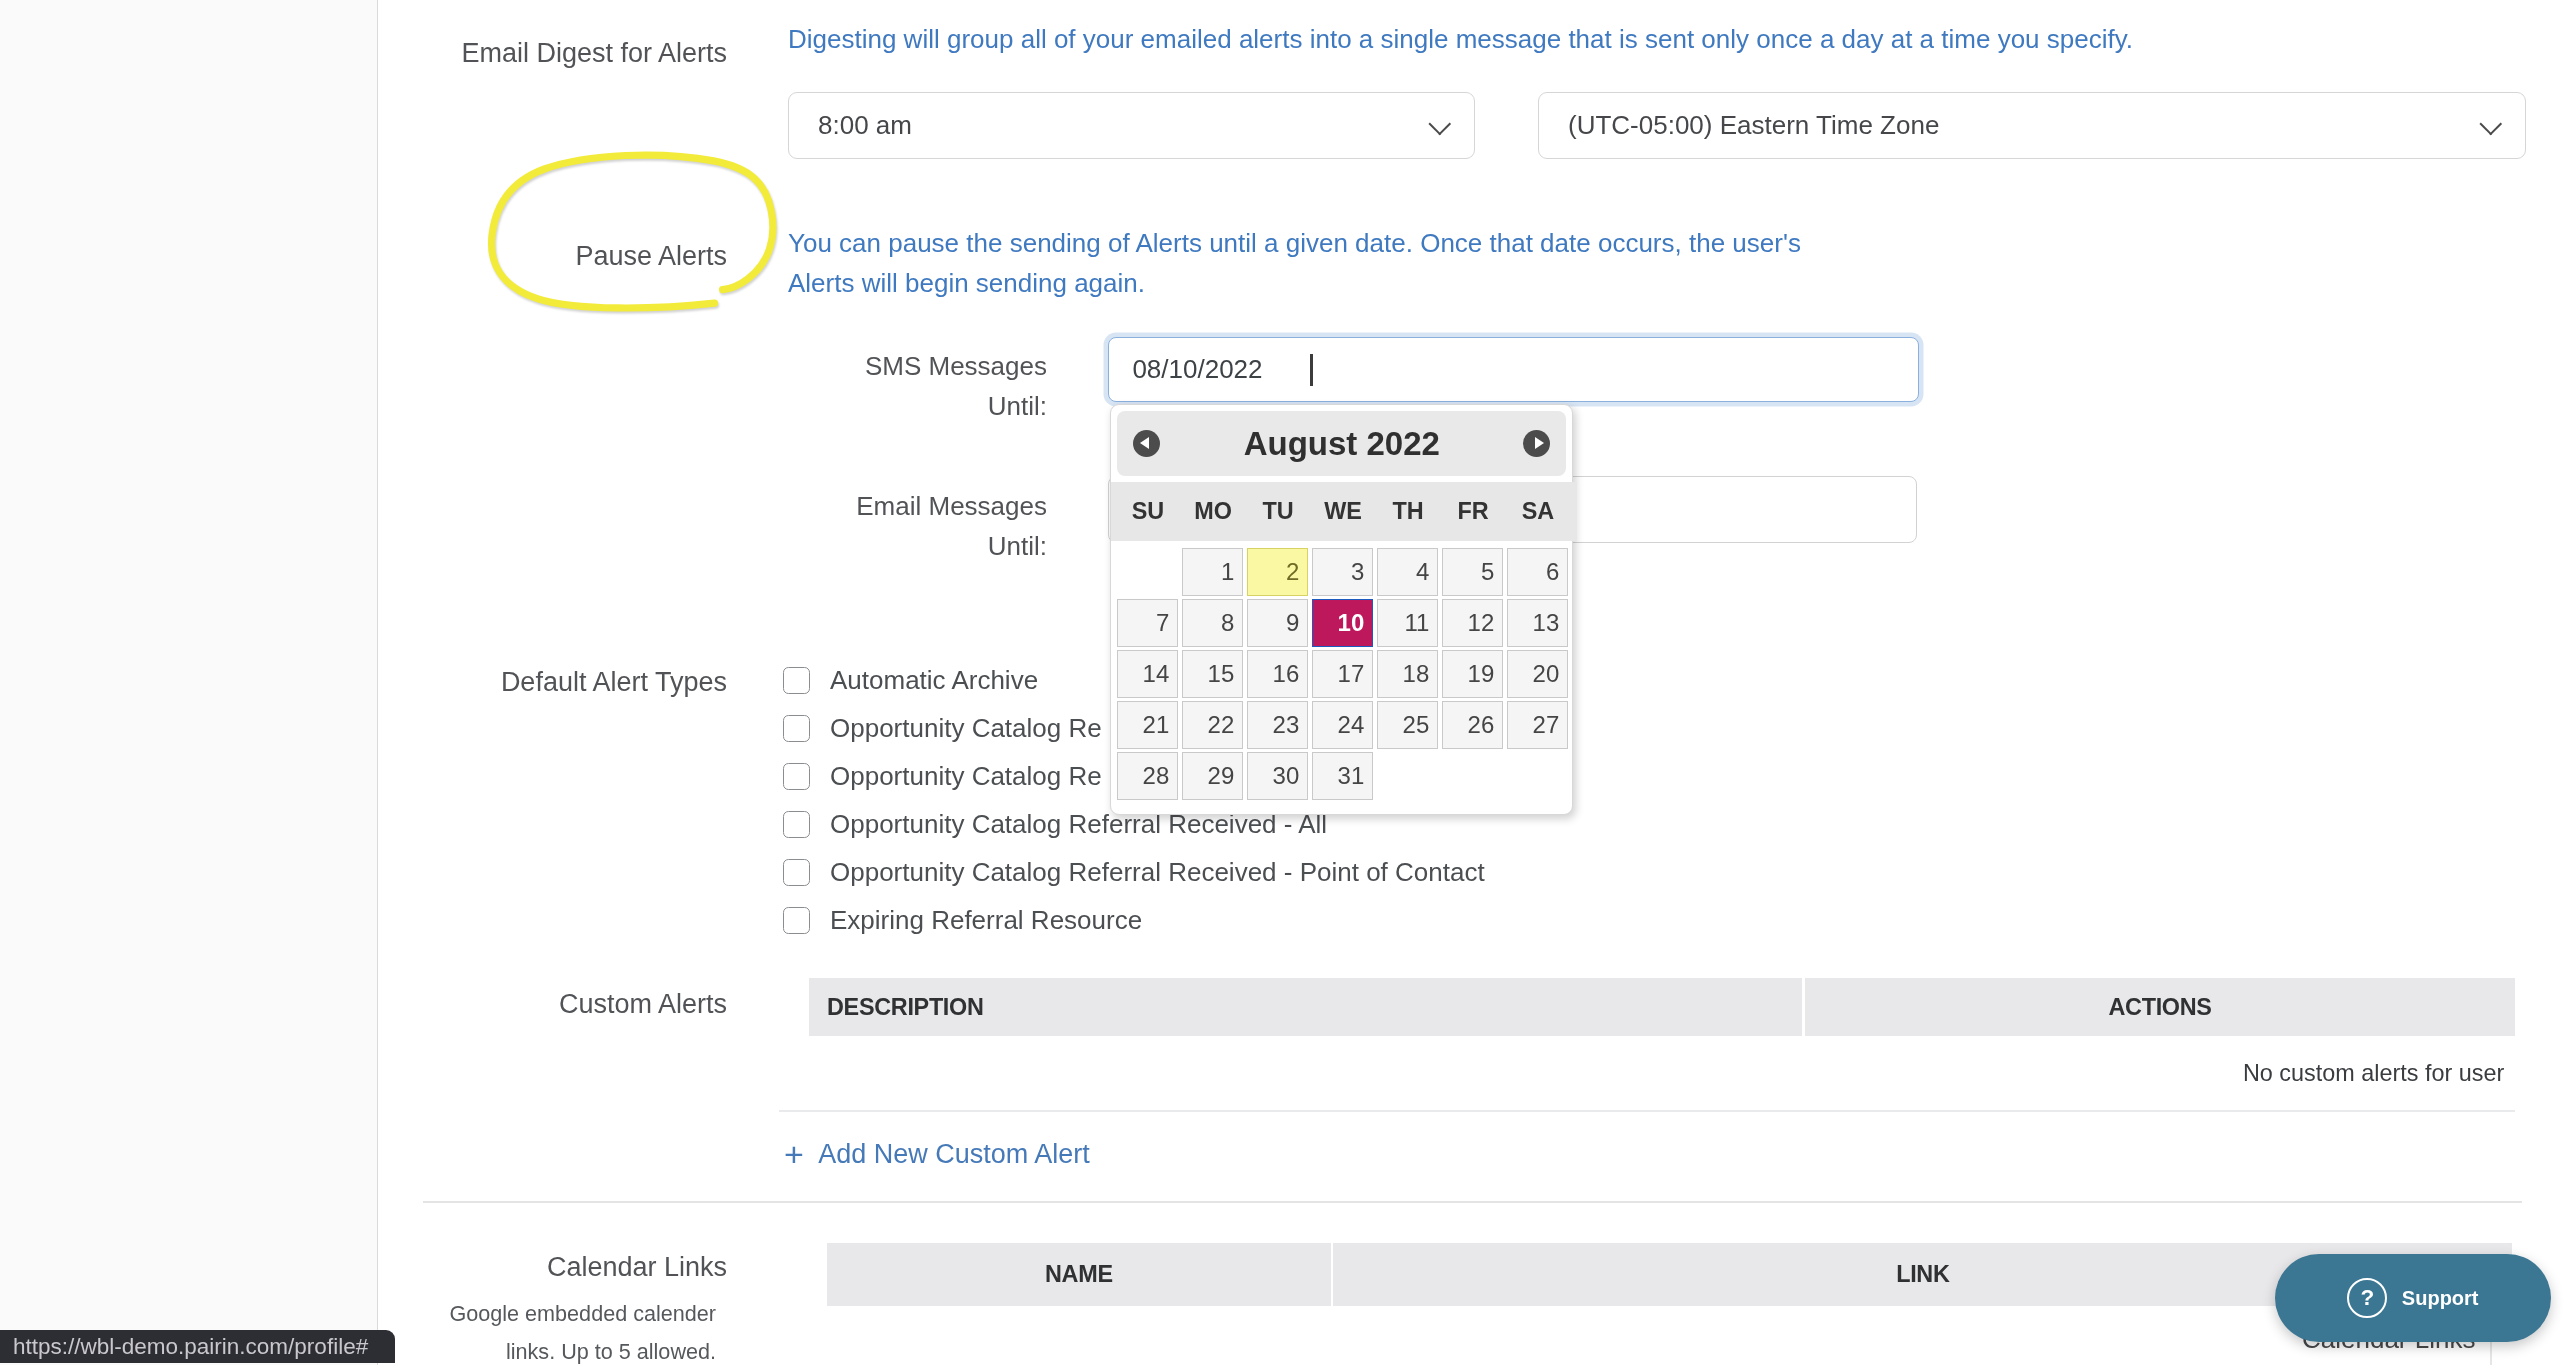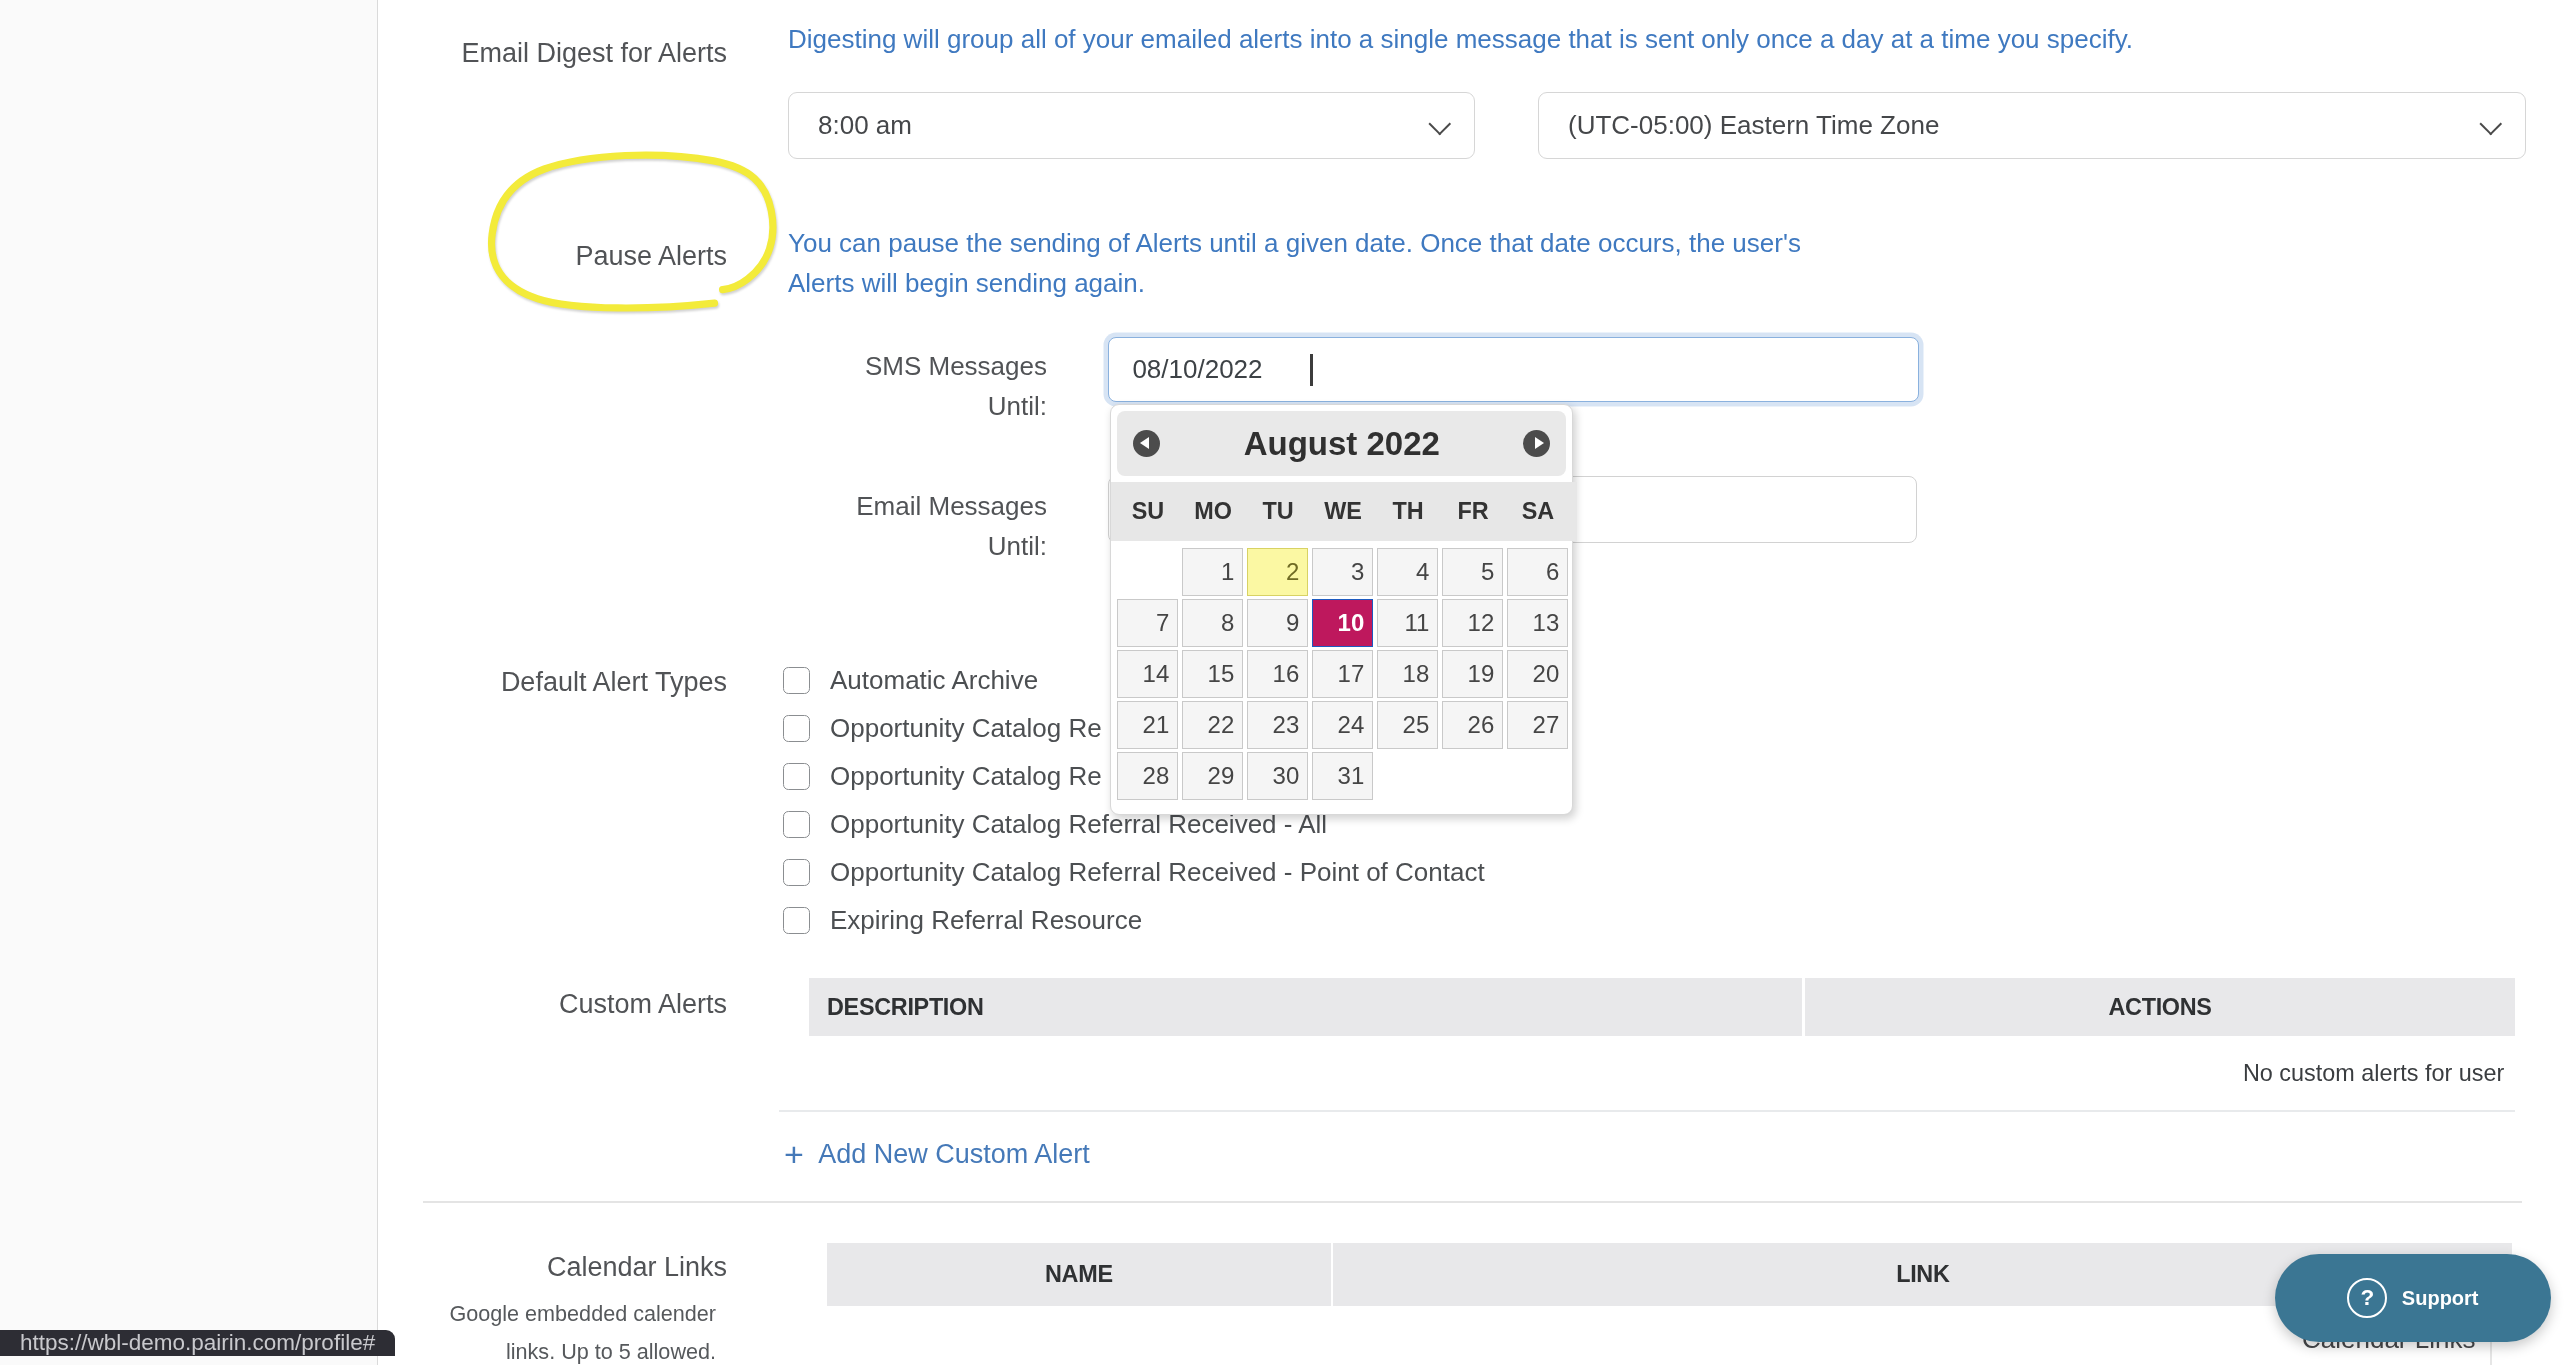--- a/index.html
+++ b/index.html
@@ -1,22 +1,22 @@
 <!DOCTYPE html>
 <html style="font-size:14.4px"><head>
 <meta charset="utf-8">
 <style>
   html,body{margin:0;padding:0;background:#fff;font-family:"Liberation Sans",sans-serif;}
   #stage{position:relative;width:2576px;height:1365px;overflow:hidden;background:#fff;}
   .abs{position:absolute;box-sizing:border-box;}
 
   
   .sidebar{left:0;top:0;width:378px;height:1365px;background:#fafafa;border-right:1.8px solid #dadada;}
-  .statusbar{left:0;top:1330px;width:395px;height:26px;background:#2d2d34;border-top-right-radius:9px;
-    color:#c9c9cd;font-size:22.5px;display:flex;align-items:center;padding-left:20px;z-index:70;}
+  .statusbar{left:0;top:1330px;width:395px;height:33px;background:#2d2d34;border-top-right-radius:9px;
+    color:#c9c9cd;font-size:22.5px;display:flex;align-items:center;padding-left:13px;z-index:70;}
 
   
   .lbl{width:349px;left:378px;text-align:right;font-size:27px;color:#515356;}
   .sublbl{width:360px;left:687px;text-align:right;font-size:26px;color:#515356;}
   .desc{font-size:26px;color:#3f79c0;}
 
   
   .selectbox{height:67px;background:#fff;border:1.8px solid #d6d6d6;border-radius:9px;display:flex;
     align-items:center;padding:0 63px 0 29px;font-size:26px;color:#45474a;}
   .chev{position:absolute;right:27px;top:50%;width:13.5px;height:13.5px;border-right:2.7px solid #4a4a4a;

